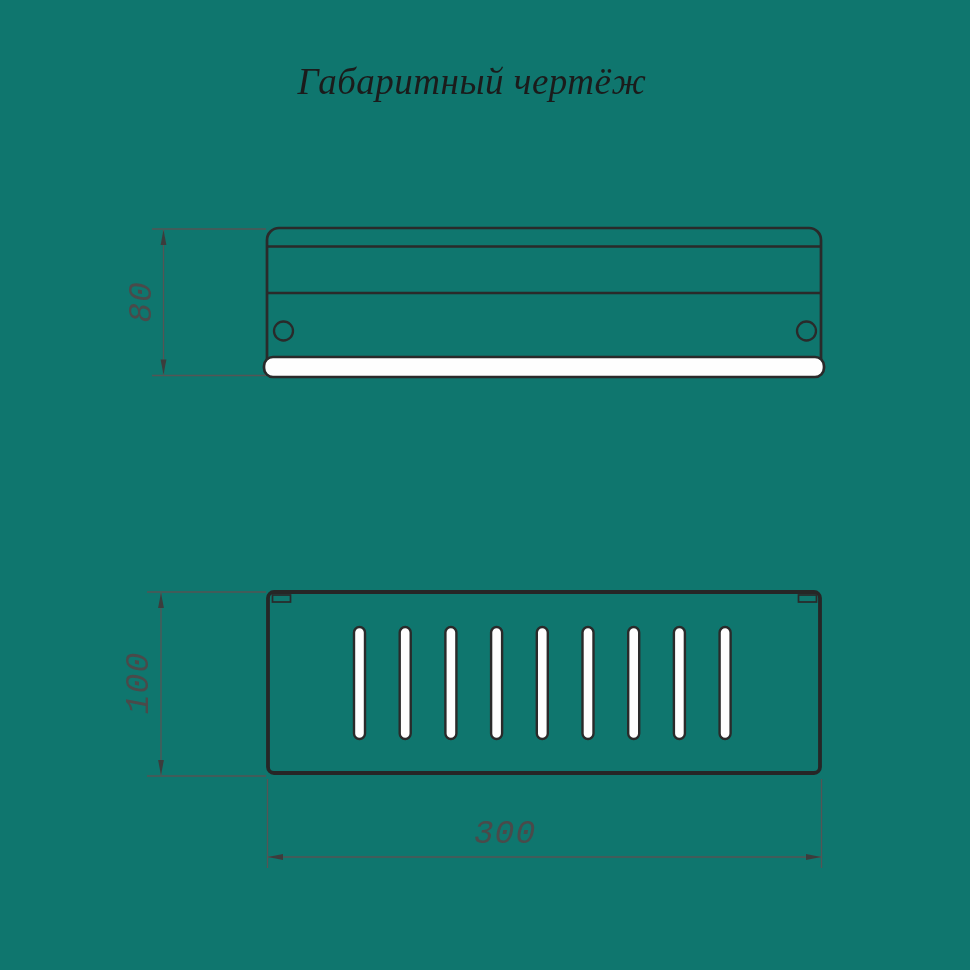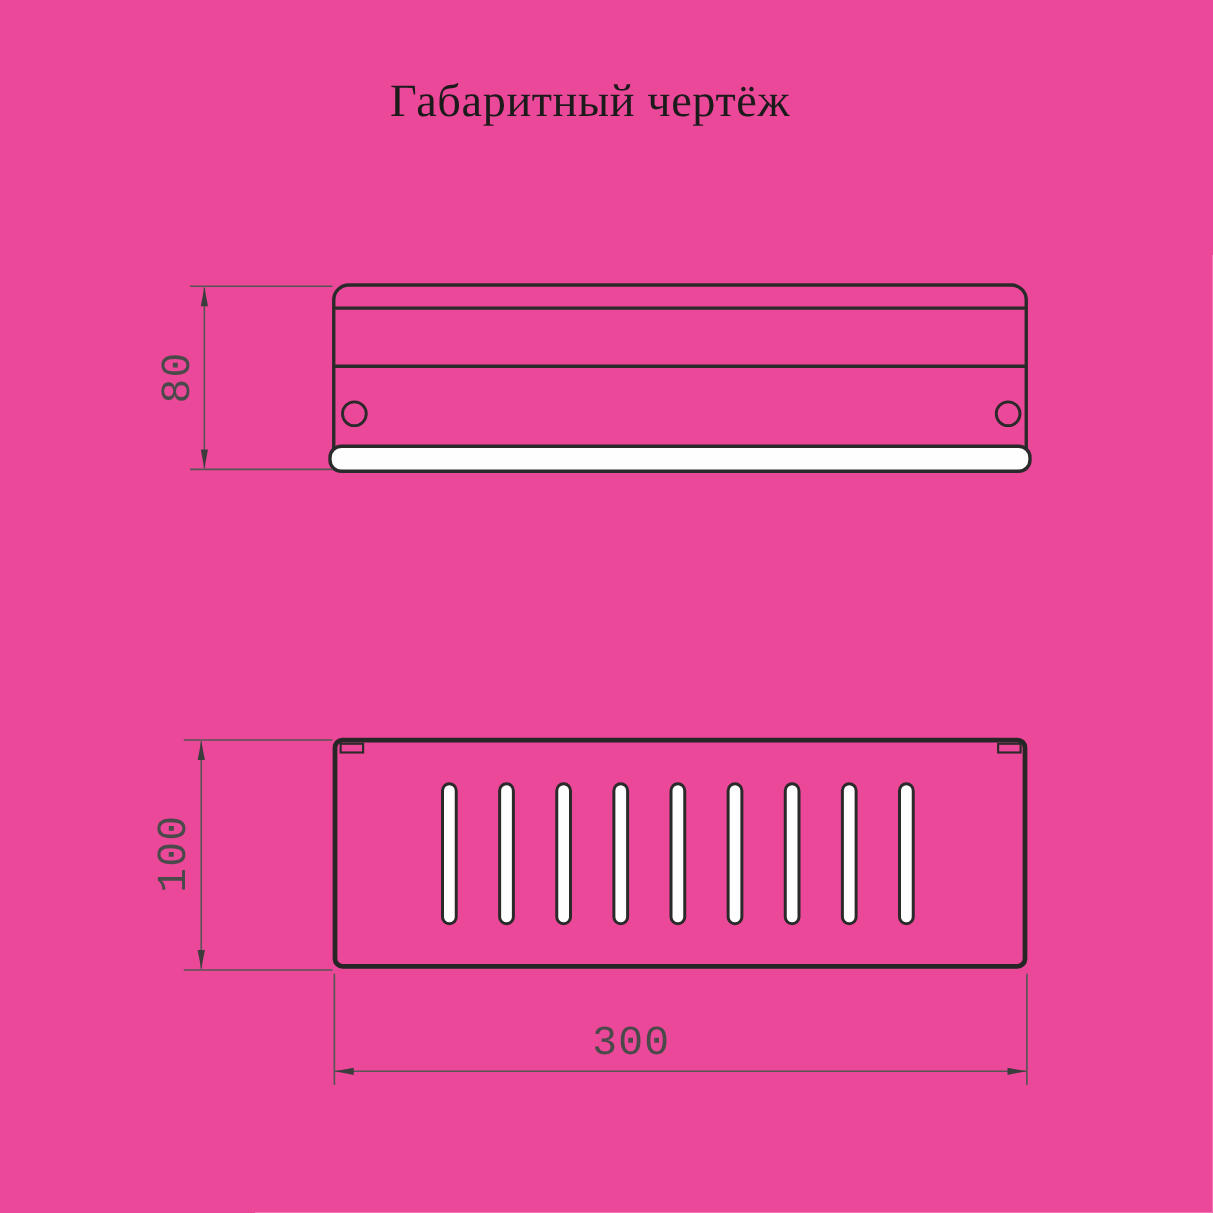--- a/index.html
+++ b/index.html
@@ -5,21 +5,22 @@
   html,body{margin:0;padding:0;}
   body{
     width:970px;height:970px;
     background:#fdfdfd;
     font-family:"Liberation Sans",sans-serif;
     position:relative;
     overflow:hidden;
   }
   .page{
     position:absolute;inset:0;
-    background:#ec4899;
+    background:#0f766e;
+    font-style:italic;
   }
   .drawing-title{
     position:absolute;
     top:60px;left:0;width:944px;
     text-align:center;
     font-family:"Liberation Serif","DejaVu Serif",serif;
     font-size:37px;
     color:#1b1b1b;
     letter-spacing:0.5px;
   }

